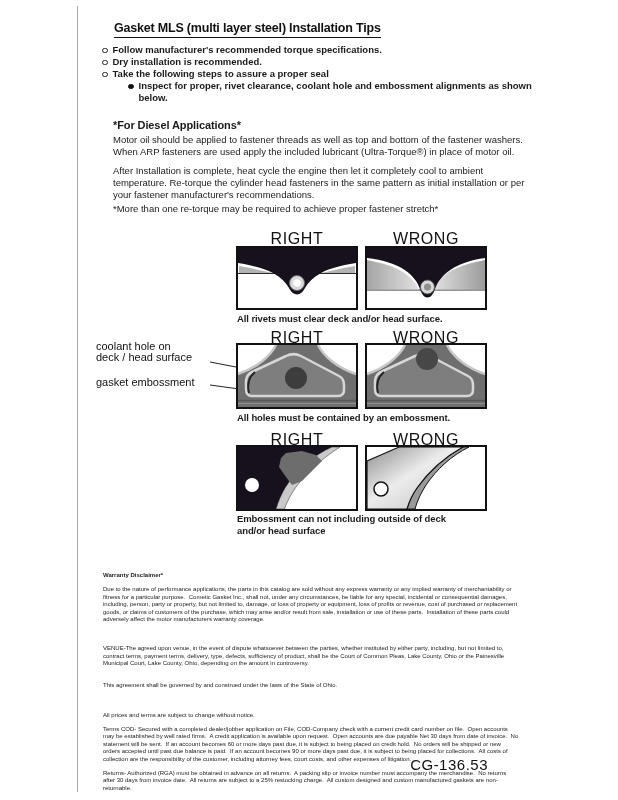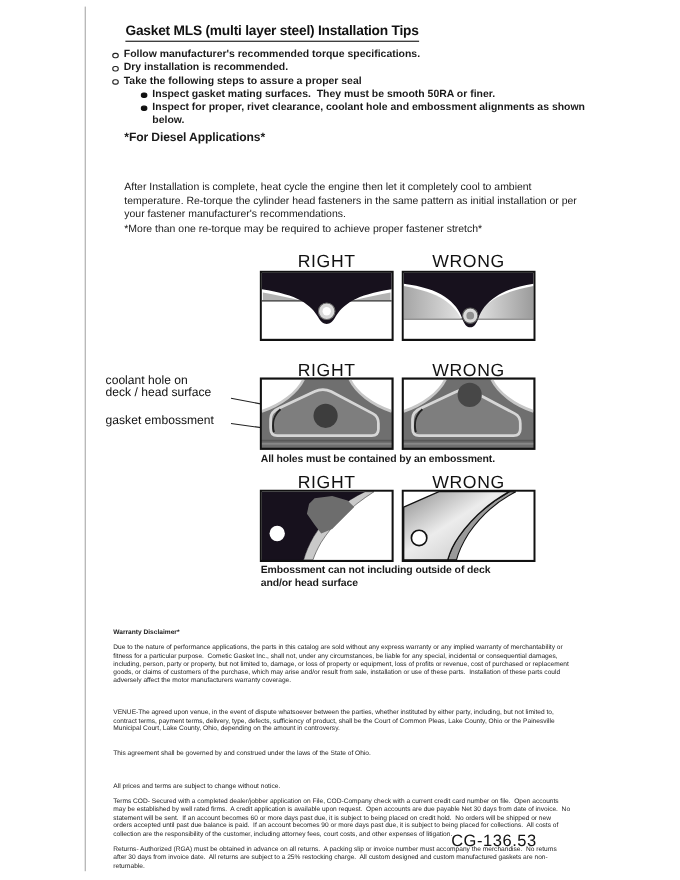--- a/index.html
+++ b/index.html
@@ -66,29 +66,26 @@
     <div class="b-item">
       <span class="b-marker"></span>
       <span class="b-text">Dry installation is recommended.</span>
     </div>
     <div class="b-item">
       <span class="b-marker"></span>
       <span class="b-text">Take the following steps to assure a proper seal</span>
     </div>
     <div class="b-item sub">
       <span class="b-marker"></span>
-      <span class="b-text">Inspect gasket mating surfaces.  They must be smooth 50RA or finer.</span>
-    </div>
-    <div class="b-item sub">
-      <span class="b-marker"></span>
       <span class="b-text">Inspect for proper, rivet clearance, coolant hole and embossment alignments as shown below.</span>
     </div>
   </div>
 
   <div class="diesel-h">*For Diesel Applications*</div>
+  <div class="para p1">Motor oil should be applied to fastener threads as well as top and bottom of the fastener washers. When ARP fasteners are used apply the included lubricant (Ultra-Torque®) in place of motor oil.</div>
   <div class="para p2">After Installation is complete, heat cycle the engine then let it completely cool to ambient temperature. Re-torque the cylinder head fasteners in the same pattern as initial installation or per your fastener manufacturer's recommendations.</div>
   <div class="para p3">*More than one re-torque may be required to achieve proper fastener stretch*</div>
 
   <div class="dlabel dl-1 dl-left">RIGHT</div>
   <div class="dlabel dl-1 dl-right">WRONG</div>
 
   <div class="dbox db-r1l">
     <svg width="122" height="64" viewBox="0 0 122 64">
       <rect x="1" y="1" width="120" height="62" fill="#ffffff"></rect>
       <path d="M3,27 L3,20 C14,22 26,24.5 37,27 Z" fill="#b3b3b3"></path>
@@ -117,20 +114,21 @@
       <line x1="2" y1="44" x2="120" y2="44" stroke="#2a2a2a" stroke-width="1"></line>
       <path d="M2,14 C18,17 30,21 38,26 C46,31.5 51,37 54,43.5 L2,43.5 Z" fill="url(#r1wgL)"></path>
       <path d="M120,14 C104,17 92,21 84,26 C76,31.5 71,37 68,43.5 L120,43.5 Z" fill="url(#r1wgR)"></path>
       <path d="M2,2 H120 V12 C106,14 94,18 86,23.5 C77,29.5 72.5,36 70,43 C68,48.5 66,51.5 62.5,51.5 C59,51.5 57,48.5 55,43 C52.5,36 48,29.5 39,23.5 C31,18 18,14 2,12 Z" fill="#17111d"></path>
       <circle cx="62.5" cy="41" r="7" fill="#d9d9d9" stroke="#555" stroke-width="1"></circle>
       <circle cx="62.5" cy="41" r="3.5" fill="#8f8f8f"></circle>
       <rect x="1" y="1" width="120" height="62" fill="none" stroke="#111" stroke-width="2"></rect>
     </svg>
   </div>
 
+  <div class="caption cap-1">All rivets must clear deck and/or head surface.</div>
 
   <div class="dlabel dl-2 dl-left">RIGHT</div>
   <div class="dlabel dl-2 dl-right">WRONG</div>
 
   <div class="annot annot-1">
     <div>coolant hole on</div>
     <div>deck / head surface</div>
   </div>
   <div class="annot annot-2">gasket embossment</div>
   <svg class="leader-svg" width="100" height="48" viewBox="0 0 100 48">

